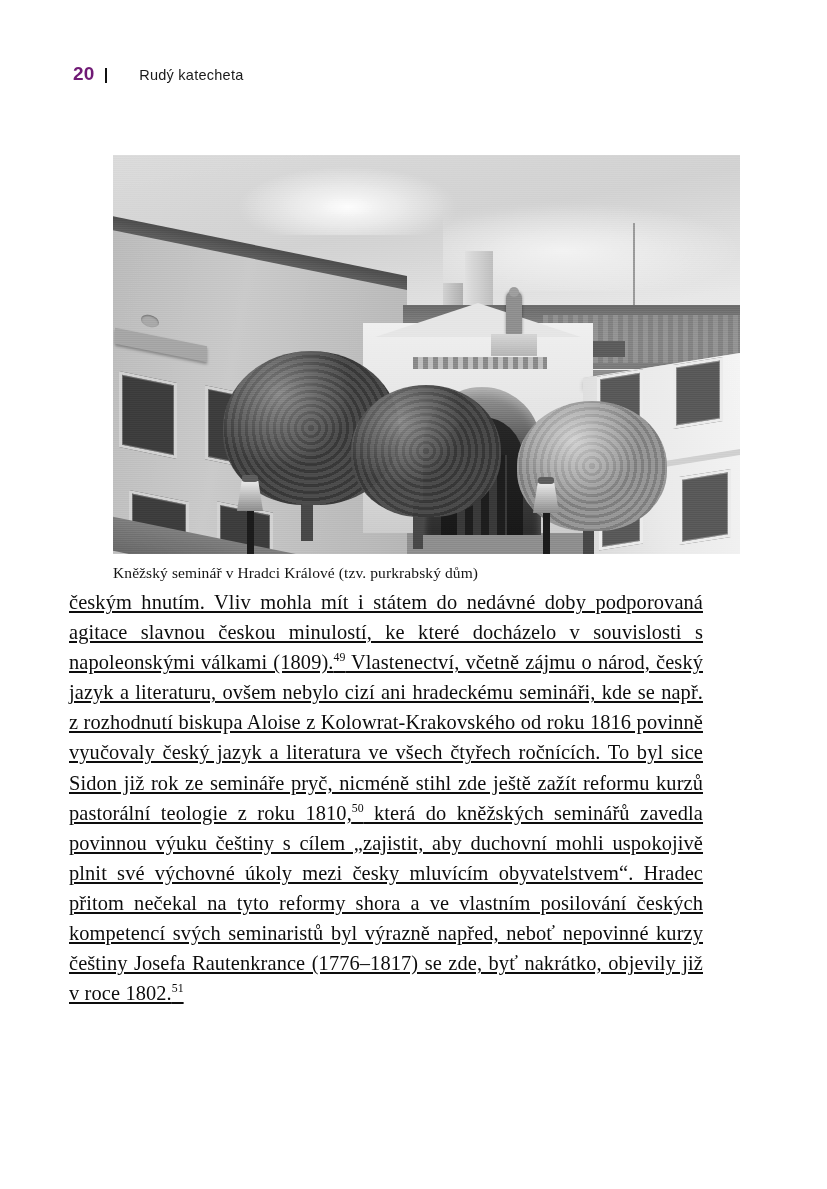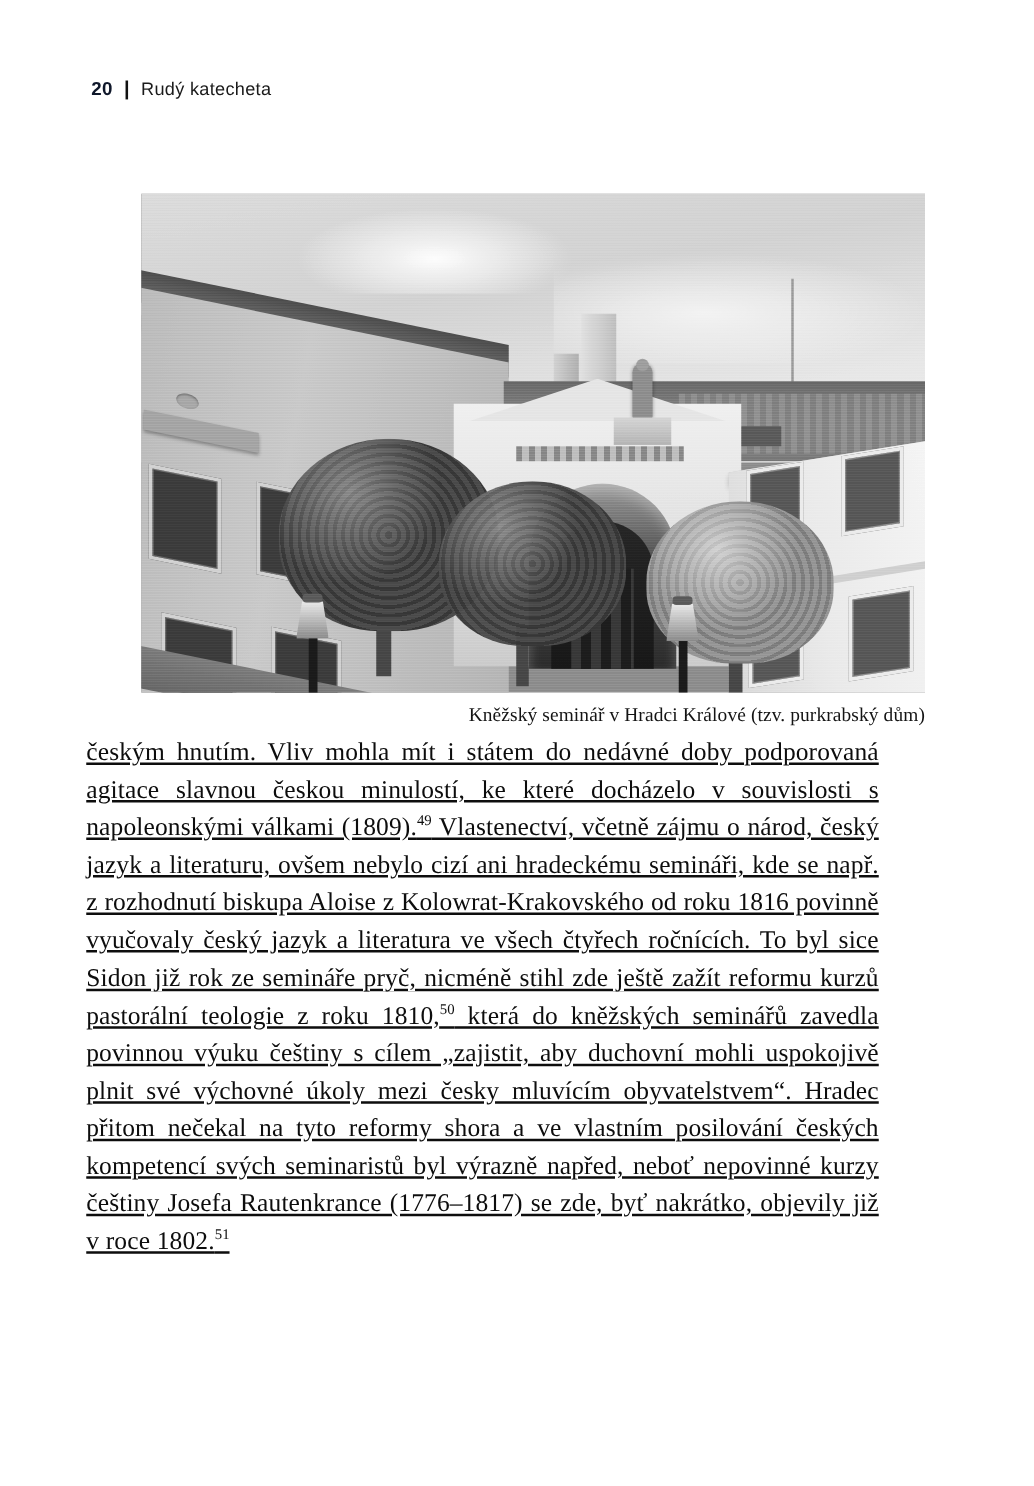--- a/index.html
+++ b/index.html
@@ -21,37 +21,38 @@
   .running-head {
     position: absolute;
     left: 73px;
     top: 63px;
     display: flex;
     align-items: baseline;
     gap: 9px;
     font-family: "Liberation Sans", "DejaVu Sans", sans-serif;
   }
   .folio {
-    font-size: 15px;
+    font-size: 19px;
     font-weight: 700;
     letter-spacing: 0.3px;
-    color: #0f172a;
+    color: #701a75;
   }
   .head-rule {
     font-size: 16px;
     font-weight: 700;
     color: #111;
     position: relative;
     top: -0.5px;
   }
   .head-title {
     font-size: 14.5px;
     font-weight: 400;
     letter-spacing: 0.25px;
     color: #1a1a1a;
+    margin-left: 22px;
   }
 
   
   .figure {
     position: absolute;
     left: 73px;
     top: 139px;
     width: 627px;
   }
   .photo {
@@ -267,21 +268,20 @@
   .lamp-cap.c2 { left: 425px; top: 322px; }
   .grain {
     left: 0; top: 0; width: 627px; height: 399px;
     background-image:
       repeating-linear-gradient(0deg, rgba(255,255,255,.04) 0 1px, rgba(0,0,0,.04) 1px 2px);
     mix-blend-mode: overlay;
   }
 
   .caption {
     margin-top: 9px;
-    text-align: right;
     font-size: 15.5px;
     line-height: 1.35;
     color: #141414;
     letter-spacing: .1px;
   }
 
   
   .body-text {
     position: absolute;
     left: 69px;

